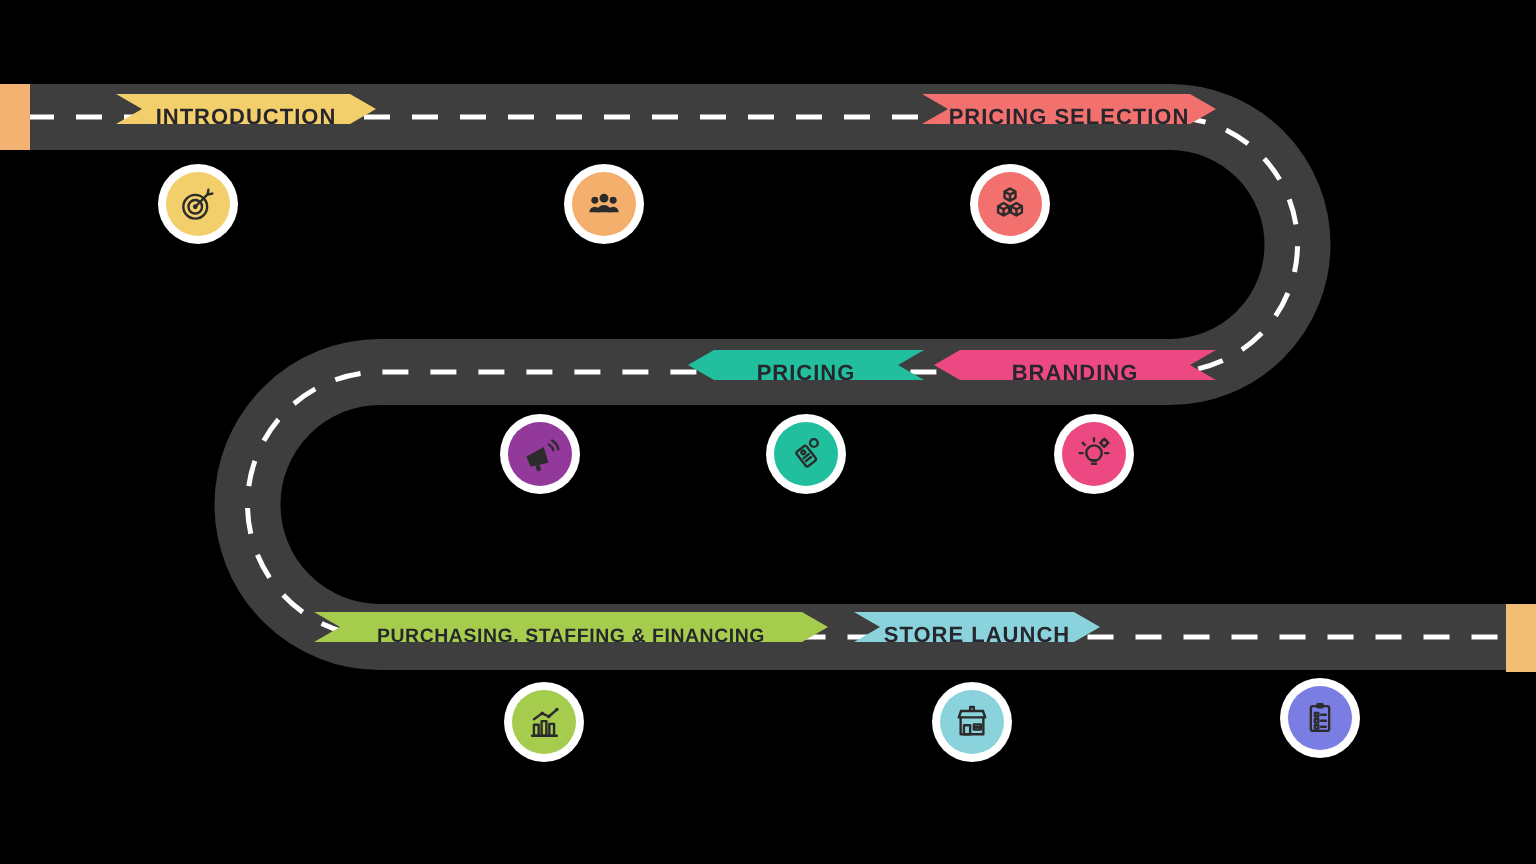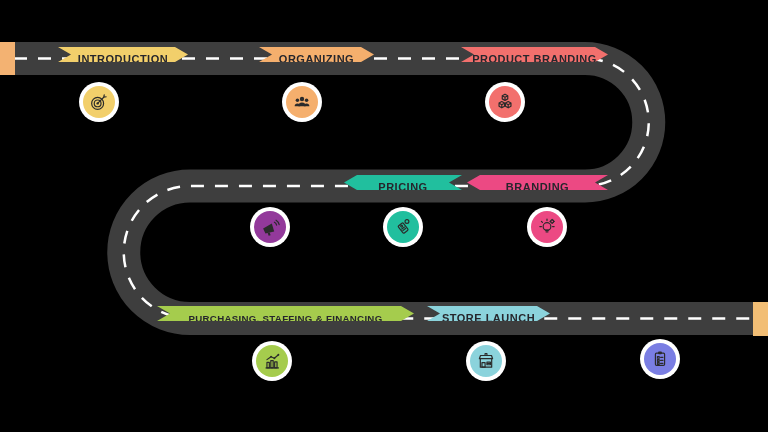--- a/index.html
+++ b/index.html
@@ -46,22 +46,21 @@
 <div id="stage-canvas">
 
   <svg id="road-svg" width="768" height="432" viewBox="0 0 768 432">
     <path d="M -10 58.5 H 585 A 63.75 63.75 0 0 1 585 186 H 190 A 66.25 66.25 0 0 0 190 318.5 H 778" fill="none" stroke="#3E3E3E" stroke-width="33"></path>
     <path d="M -10 58.5 H 585 A 63.75 63.75 0 0 1 585 186 H 190 A 66.25 66.25 0 0 0 190 318.5 H 778" fill="none" stroke="#FFFFFF" stroke-width="2.5" stroke-dasharray="13 11"></path>
     <rect x="0" y="42" width="15" height="33" fill="#F3B272"></rect>
     <rect x="753" y="302" width="15" height="34" fill="#F2BE75"></rect>
   </svg>
 
   <div class="stage-label arrow-right s0" style="background-color: rgb(242, 207, 107);">INTRODUCTION</div>
-  <div class="stage-label arrow-right s1" style="background-color: rgb(245, 175, 109);">ORGANIZING</div>
-  <div class="stage-label arrow-right s2" style="background-color: rgb(242, 112, 109);">PRODUCT BRANDING</div>
+  <div class="stage-label arrow-right s2" style="background-color: rgb(242, 112, 109);">PRICING SELECTION</div>
 
   <div class="stage-label arrow-left s4" style="background-color: rgb(33, 191, 158);">PRICING</div>
   <div class="stage-label arrow-right s6" style="background-color: rgb(165, 204, 77);">PURCHASING, STAFFING &amp; FINANCING</div>
 
   <div class="stage-label arrow-left s5" style="background-color: rgb(236, 73, 131);">BRANDING</div>
   <div class="stage-label arrow-right s7" style="background-color: rgb(139, 211, 220);">STORE LAUNCH</div>
 
   <div class="icon-badge i0">
     <div class="icon-inner" style="background-color: rgb(242, 207, 107);">
       <svg width="22" height="22" viewBox="0 0 24 24">

